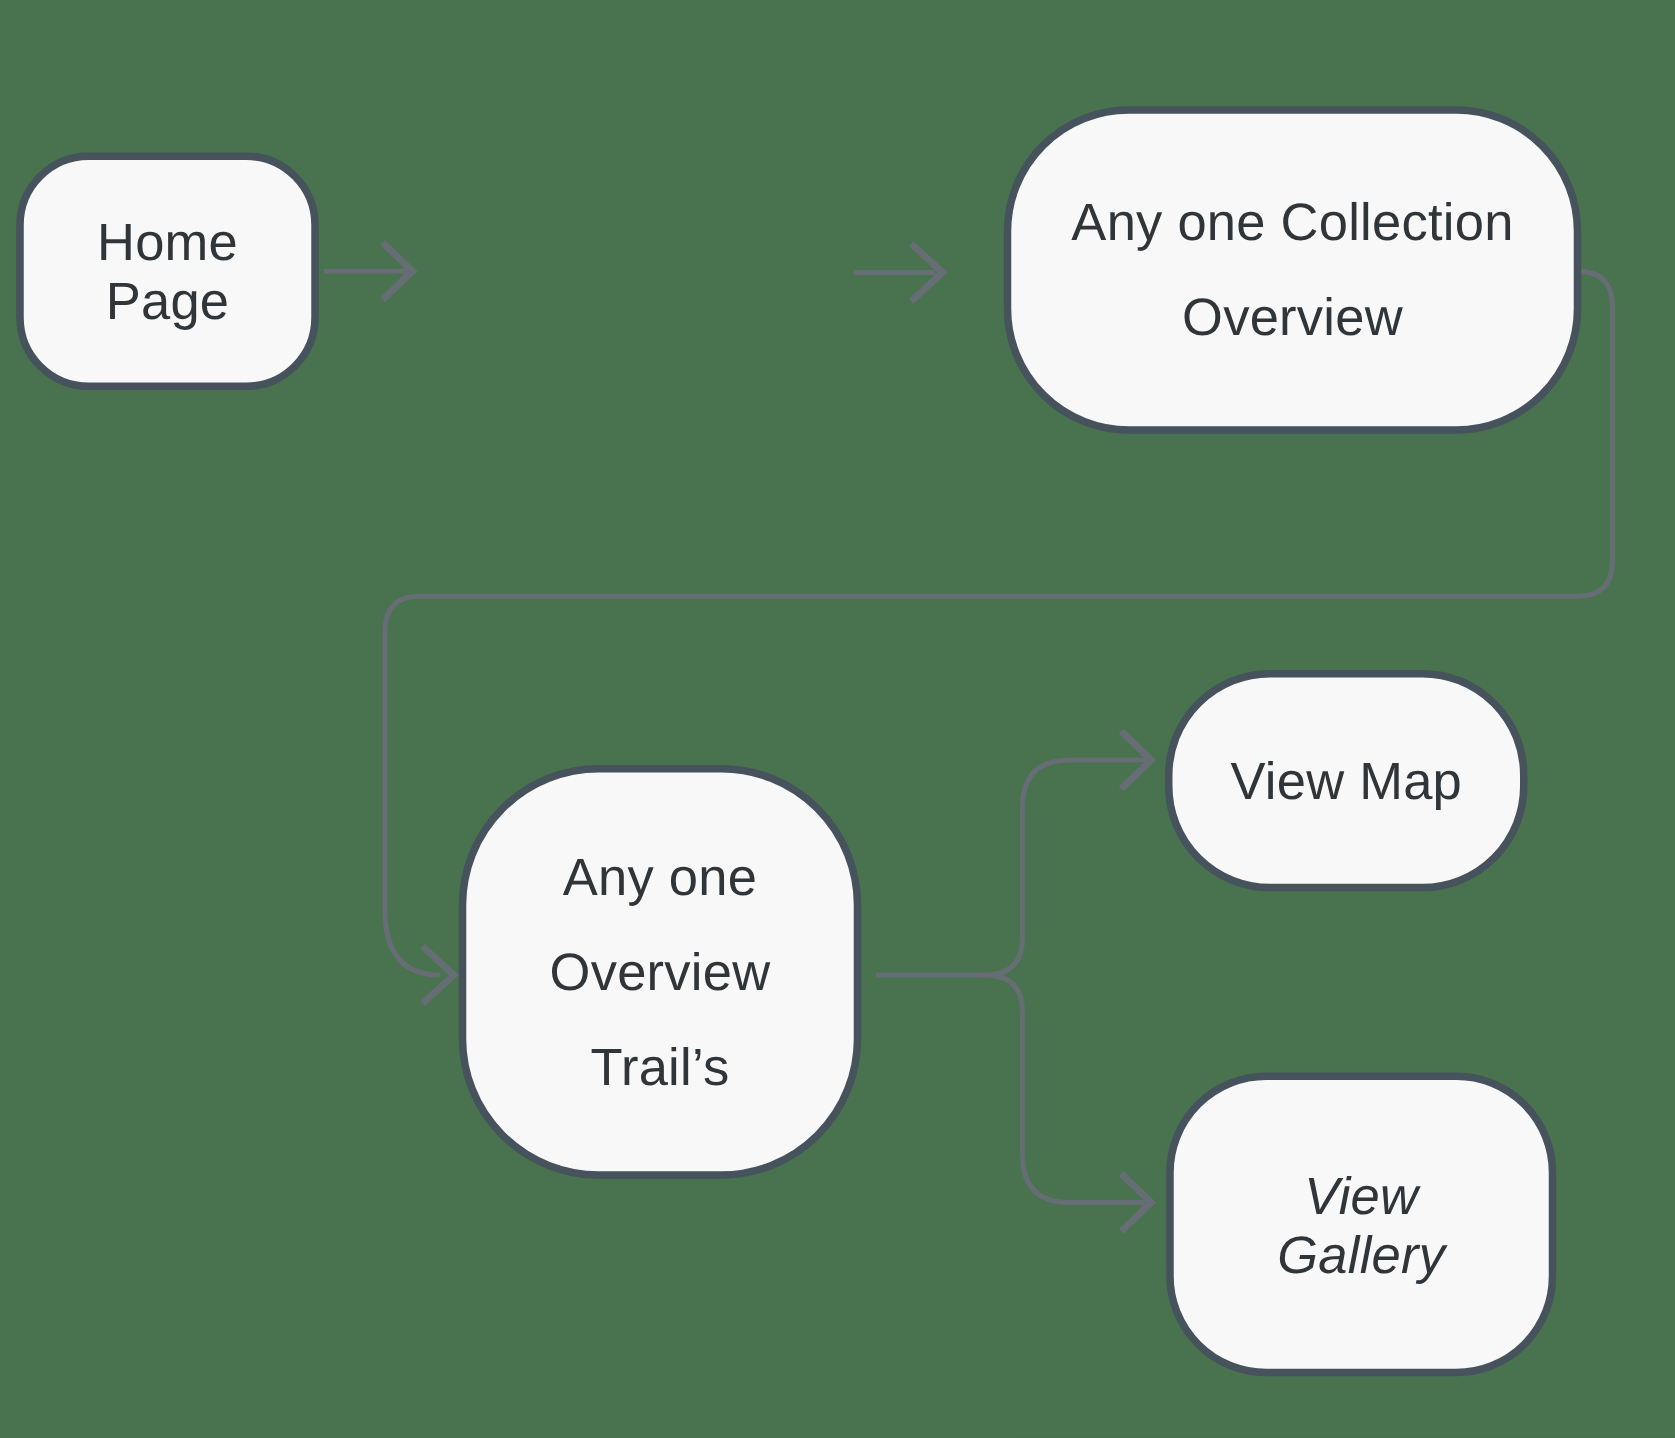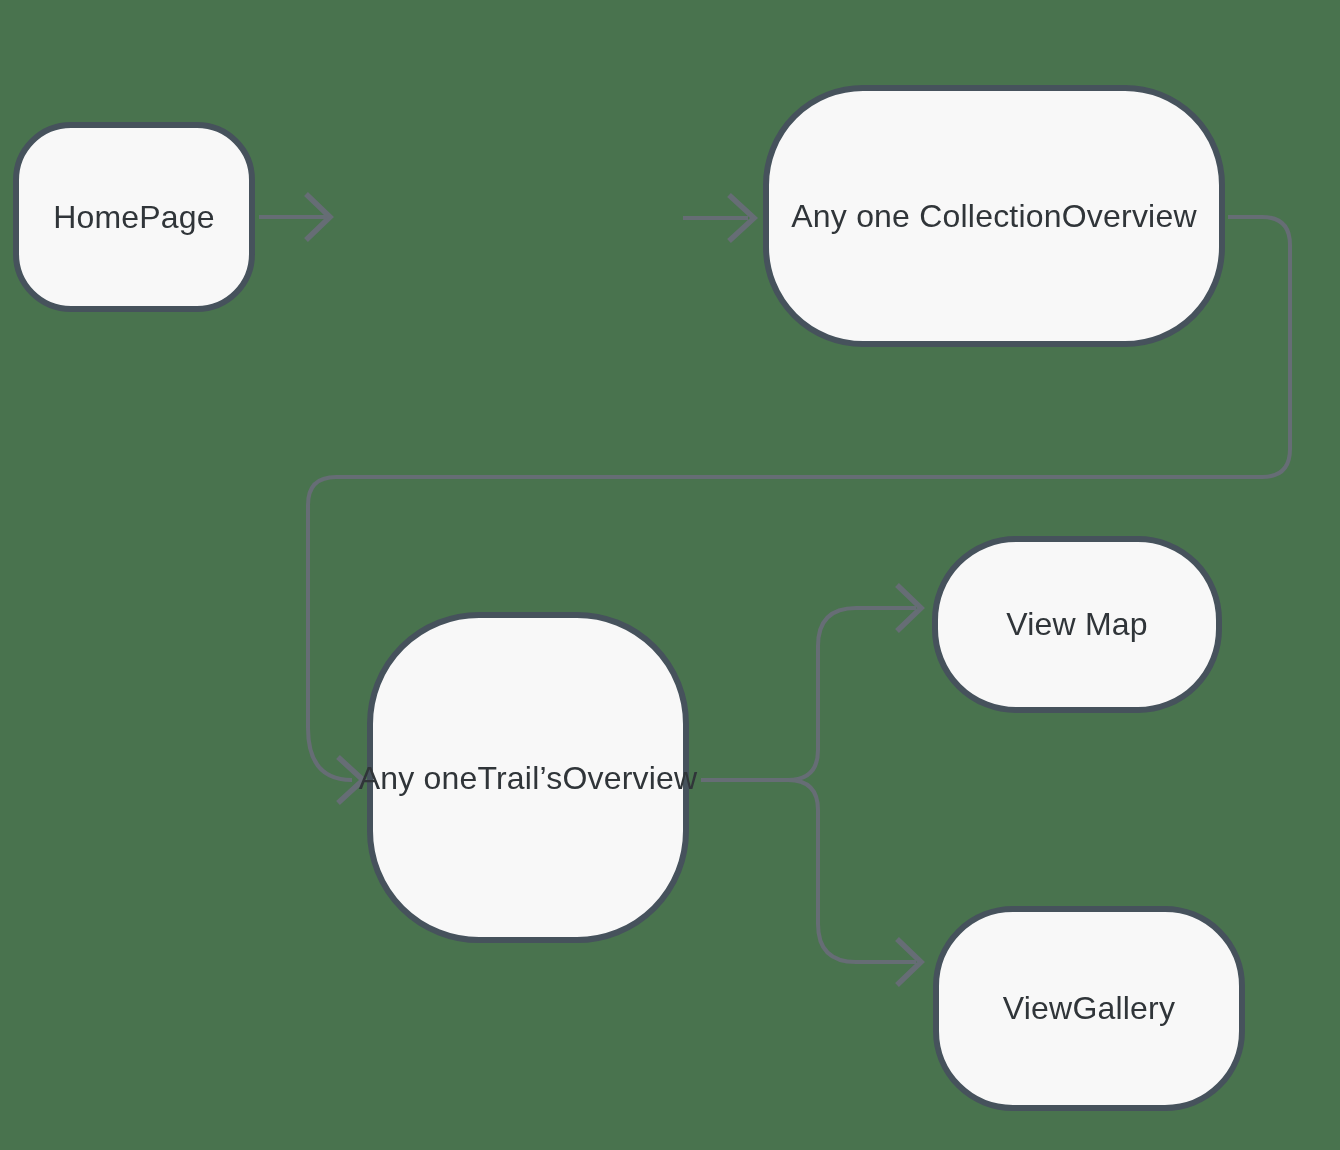--- a/index.html
+++ b/index.html
@@ -35,38 +35,38 @@
     fill: none;
     stroke: var(--connector);
     stroke-width: 5.5;
     stroke-linejoin: miter;
   }
   .node {
     position: absolute;
     background: var(--node-fill);
     border: 6px solid var(--node-border);
     display: flex;
-    flex-direction: row;
+    flex-direction: column;
     align-items: center;
     justify-content: center;
     text-align: center;
     color: var(--text);
-    font-size: 32px;
+    font-size: 42px;
     letter-spacing: 0.2px;
   }
   .node .line { display: block; white-space: nowrap; }
   .tight .line { line-height: 47px; }
   .loose .line { line-height: 76px; }
 
   #node-home        { left: 13px;  top: 122px; width: 242px; height: 190px; border-radius: 58px; }
   #node-collections { left: 342px; top: 115px; width: 335px; height: 205px; border-radius: 64px; }
-  #node-gallery     { left: 763px; top: 85px;  width: 462px; height: 262px; border-radius: 100px; }
+  #node-gallery     { left: 803px; top: 85px;  width: 462px; height: 262px; border-radius: 100px; }
   #node-overview    { left: 367px; top: 612px; width: 322px; height: 331px; border-radius: 112px; }
   #node-map         { left: 932px; top: 536px; width: 290px; height: 177px; border-radius: 84px; }
-  #node-images      { left: 933px; top: 906px; width: 312px; height: 205px; border-radius: 80px; }
+  #node-images      { left: 933px; top: 858px; width: 312px; height: 243px; border-radius: 80px; font-style: italic; }
 </style>
 </head>
 <body>
 
 <div class="canvas">
 
   <svg class="edges" viewBox="0 0 1340 1150">
 
     <path class="edge" d="M 259 217 H 327"></path>
     <path class="head" d="M 306 194 L 330 217 L 306 240"></path>
@@ -92,22 +92,22 @@
   </div>
 
 
   <div class="node loose" id="node-gallery">
     <span class="line">Any one Collection</span>
     <span class="line">Overview</span>
   </div>
 
   <div class="node loose" id="node-overview">
     <span class="line">Any one</span>
+    <span class="line">Overview</span>
     <span class="line">Trail’s</span>
-    <span class="line">Overview</span>
   </div>
 
   <div class="node tight" id="node-map">
     <span class="line">View Map</span>
   </div>
 
   <div class="node tight" id="node-images">
     <span class="line">View</span>
     <span class="line">Gallery</span>
   </div>

